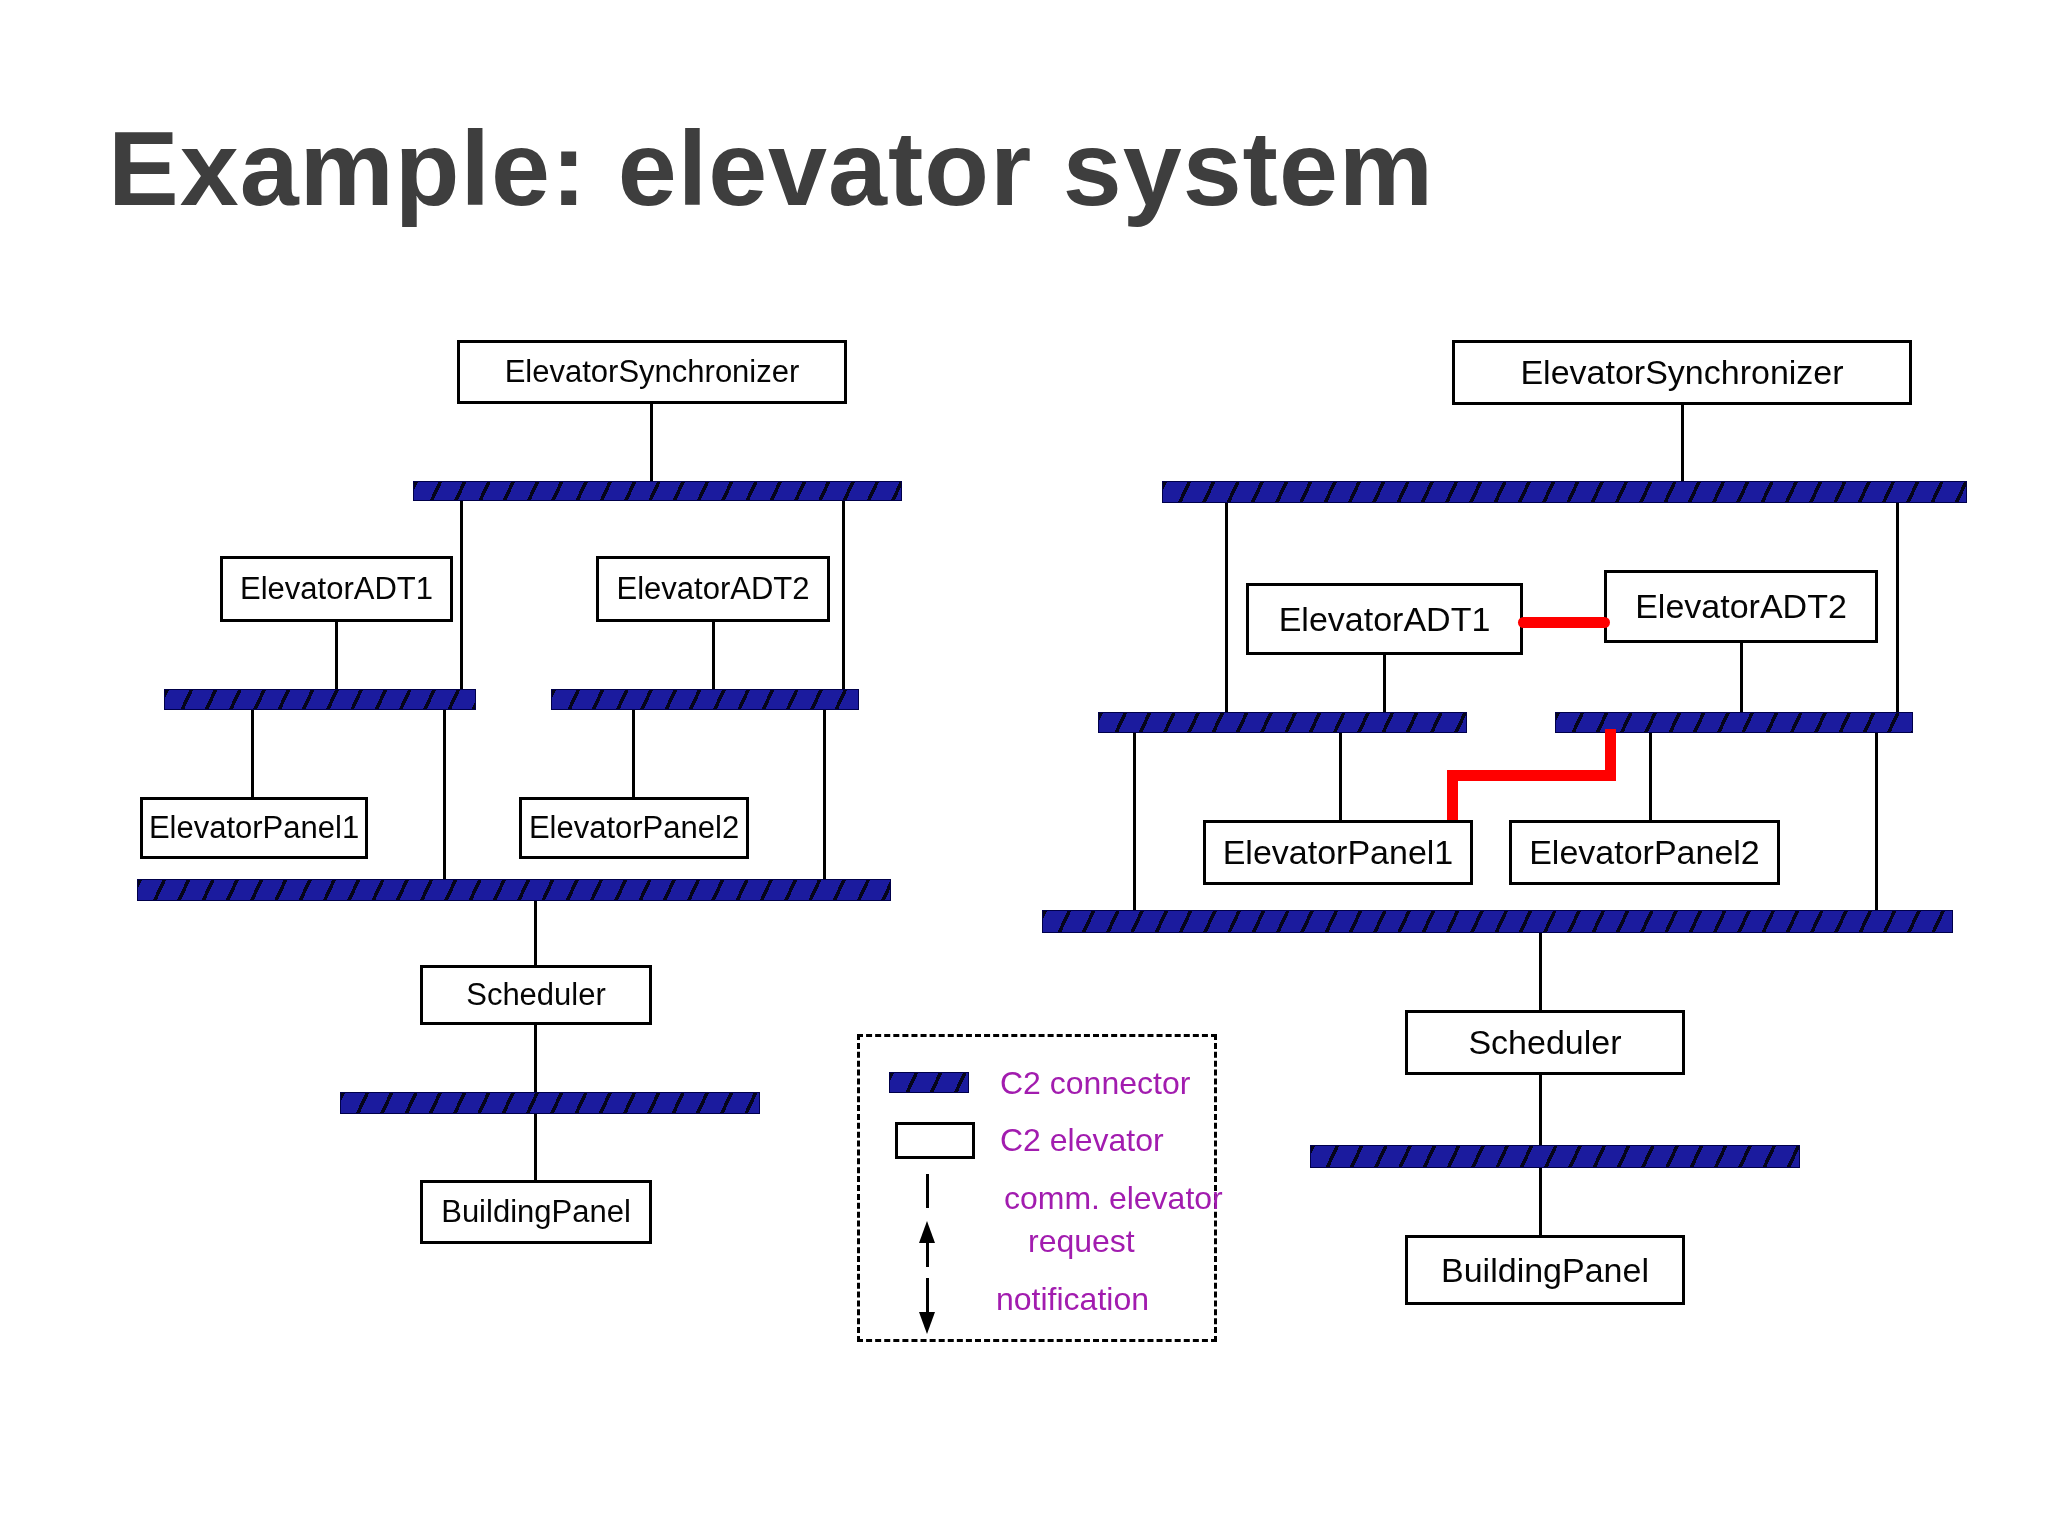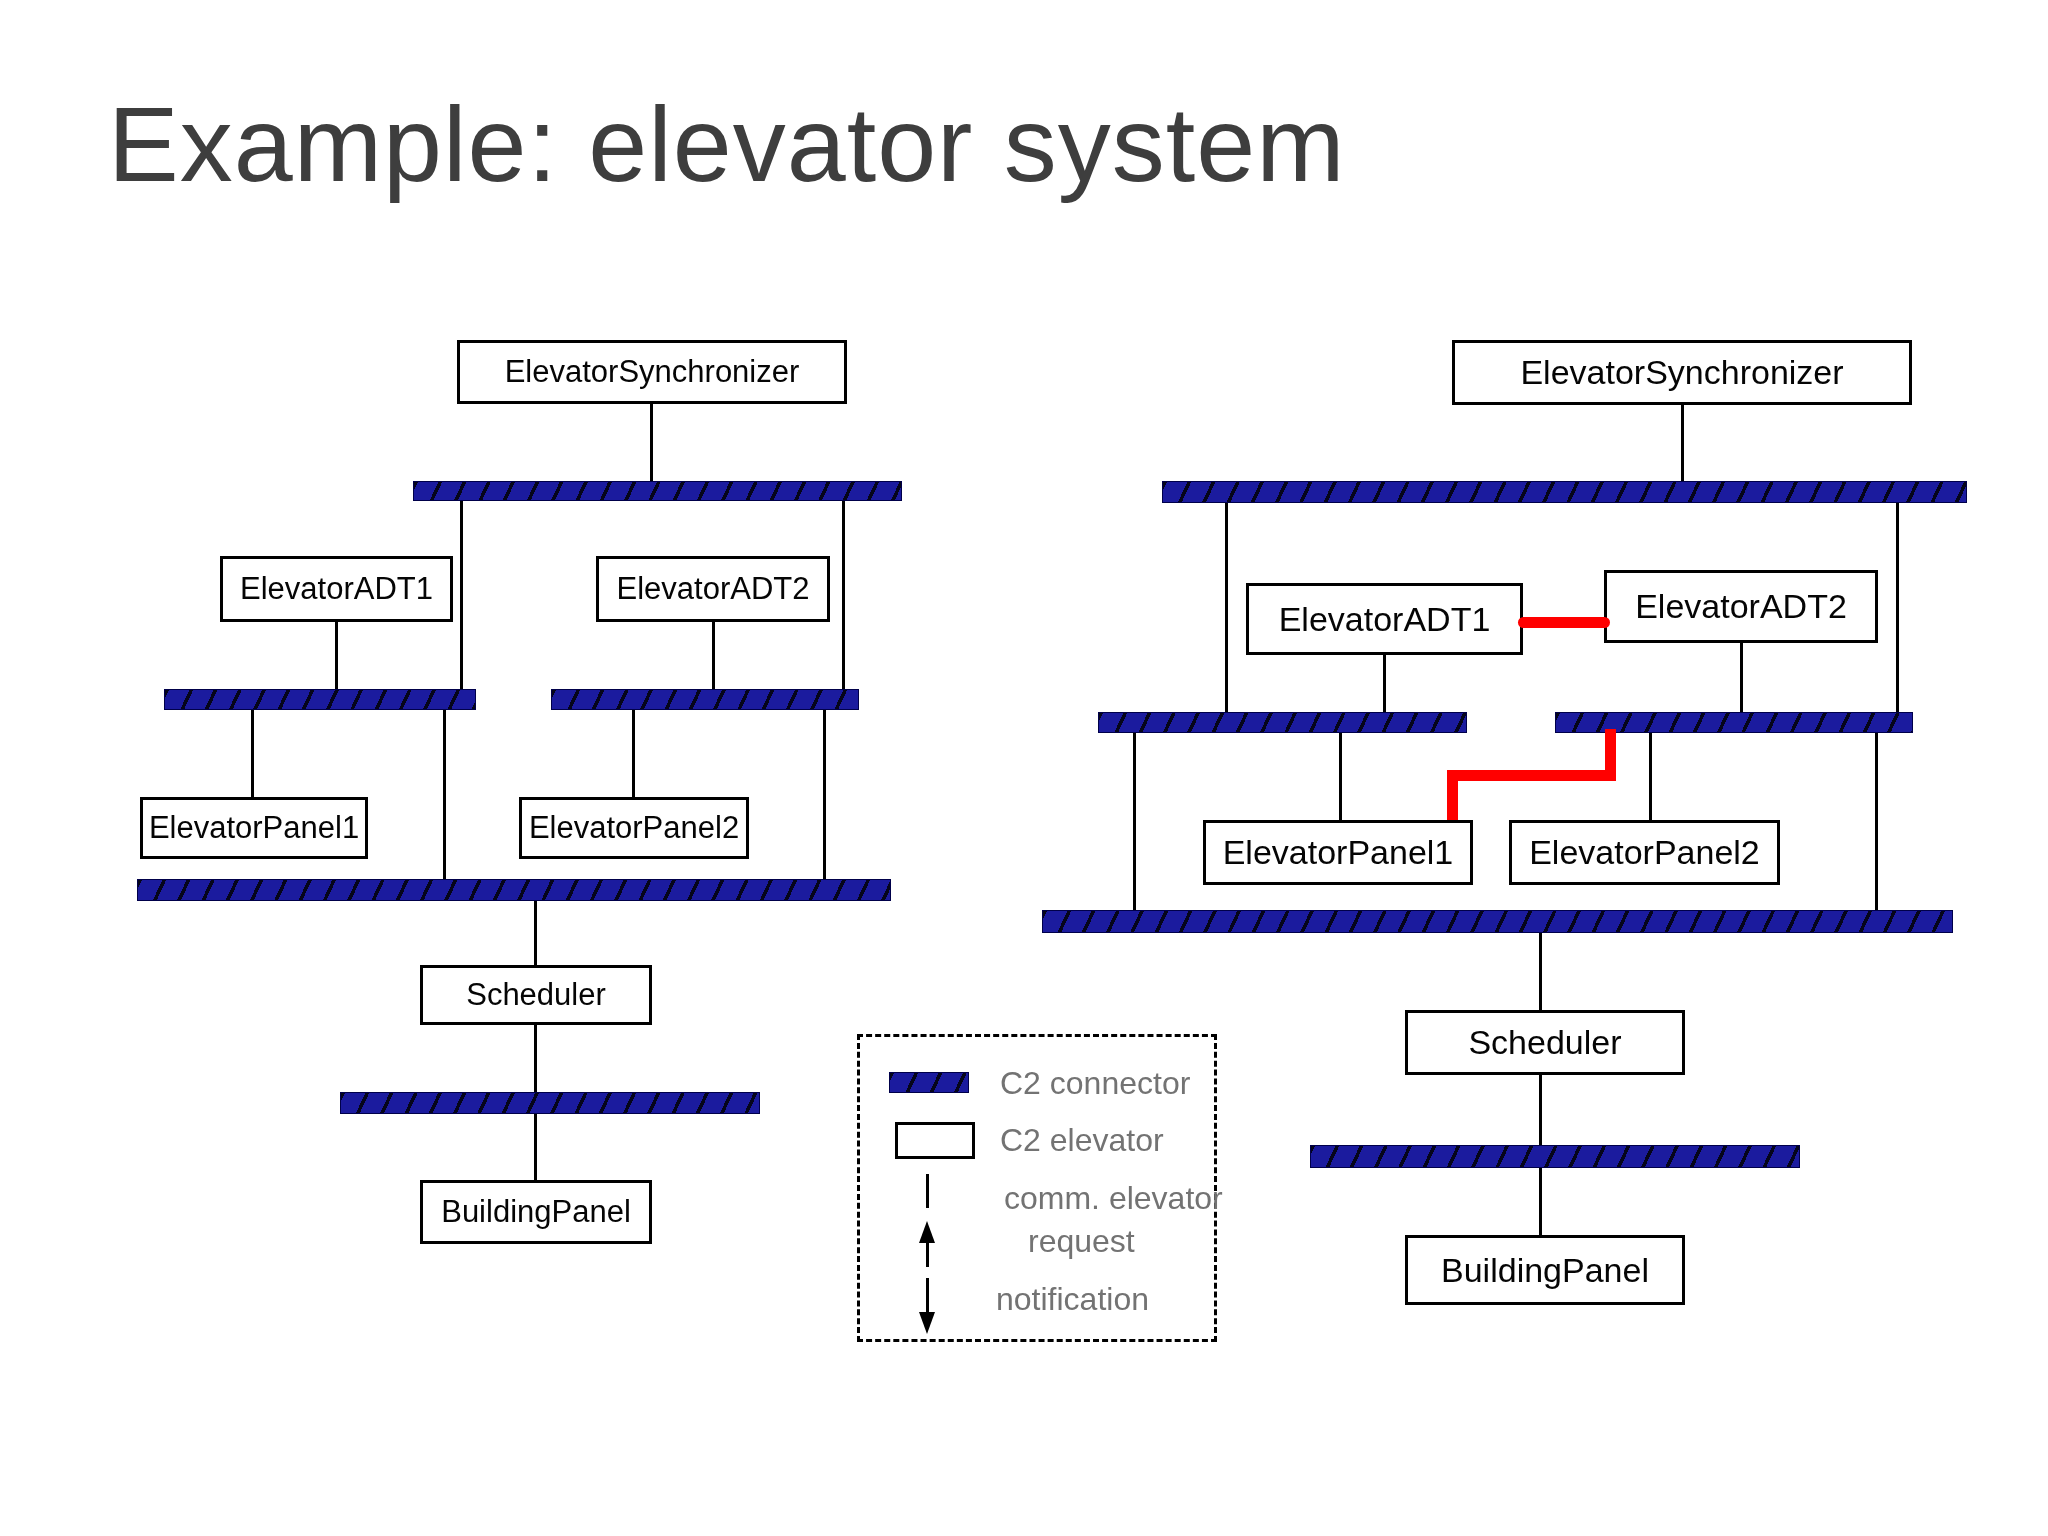--- a/index.html
+++ b/index.html
@@ -5,23 +5,23 @@
   html,body{margin:0;padding:0;background:#ffffff;}
   #canvas{
     position:relative;
     width:2048px;height:1536px;
     background:var(--bg,#ffffff);
     font-family:"Liberation Sans", sans-serif;
     overflow:hidden;
   }
   .slide-title{
     position:absolute;
-    left:108px;top:84px;
+    left:108px;top:108px;
     font-size:106px;
-    font-weight:400;
+    font-weight:700;
     letter-spacing:1px;
     color:var(--title-color,#3e3e3e);
     white-space:nowrap;
   }
   
   .comp{
     position:absolute;
     box-sizing:border-box;
     background:#ffffff;
     border:3px solid var(--line,#000);
@@ -46,21 +46,21 @@
   .red{position:absolute;background:var(--highlight,#ff0000);}
   
   .legend{
     position:absolute;
     left:857px;top:1034px;width:360px;height:308px;
     box-sizing:border-box;
     border:3px dashed #000;
   }
   .legend-label{
     position:absolute;
-    font-size:32px;color:#737373;white-space:nowrap;
+    font-size:32px;color:#a21caf;white-space:nowrap;
     transform:translateY(-50%);
   }
   .arrow-shaft{position:absolute;width:3px;background:#000;}
   .arrow-head{
     position:absolute;width:0;height:0;
     border-left:8px solid transparent;
     border-right:8px solid transparent;
   }
   .arrow-head.up{border-bottom:22px solid #000;}
   .arrow-head.down{border-top:22px solid #000;}

